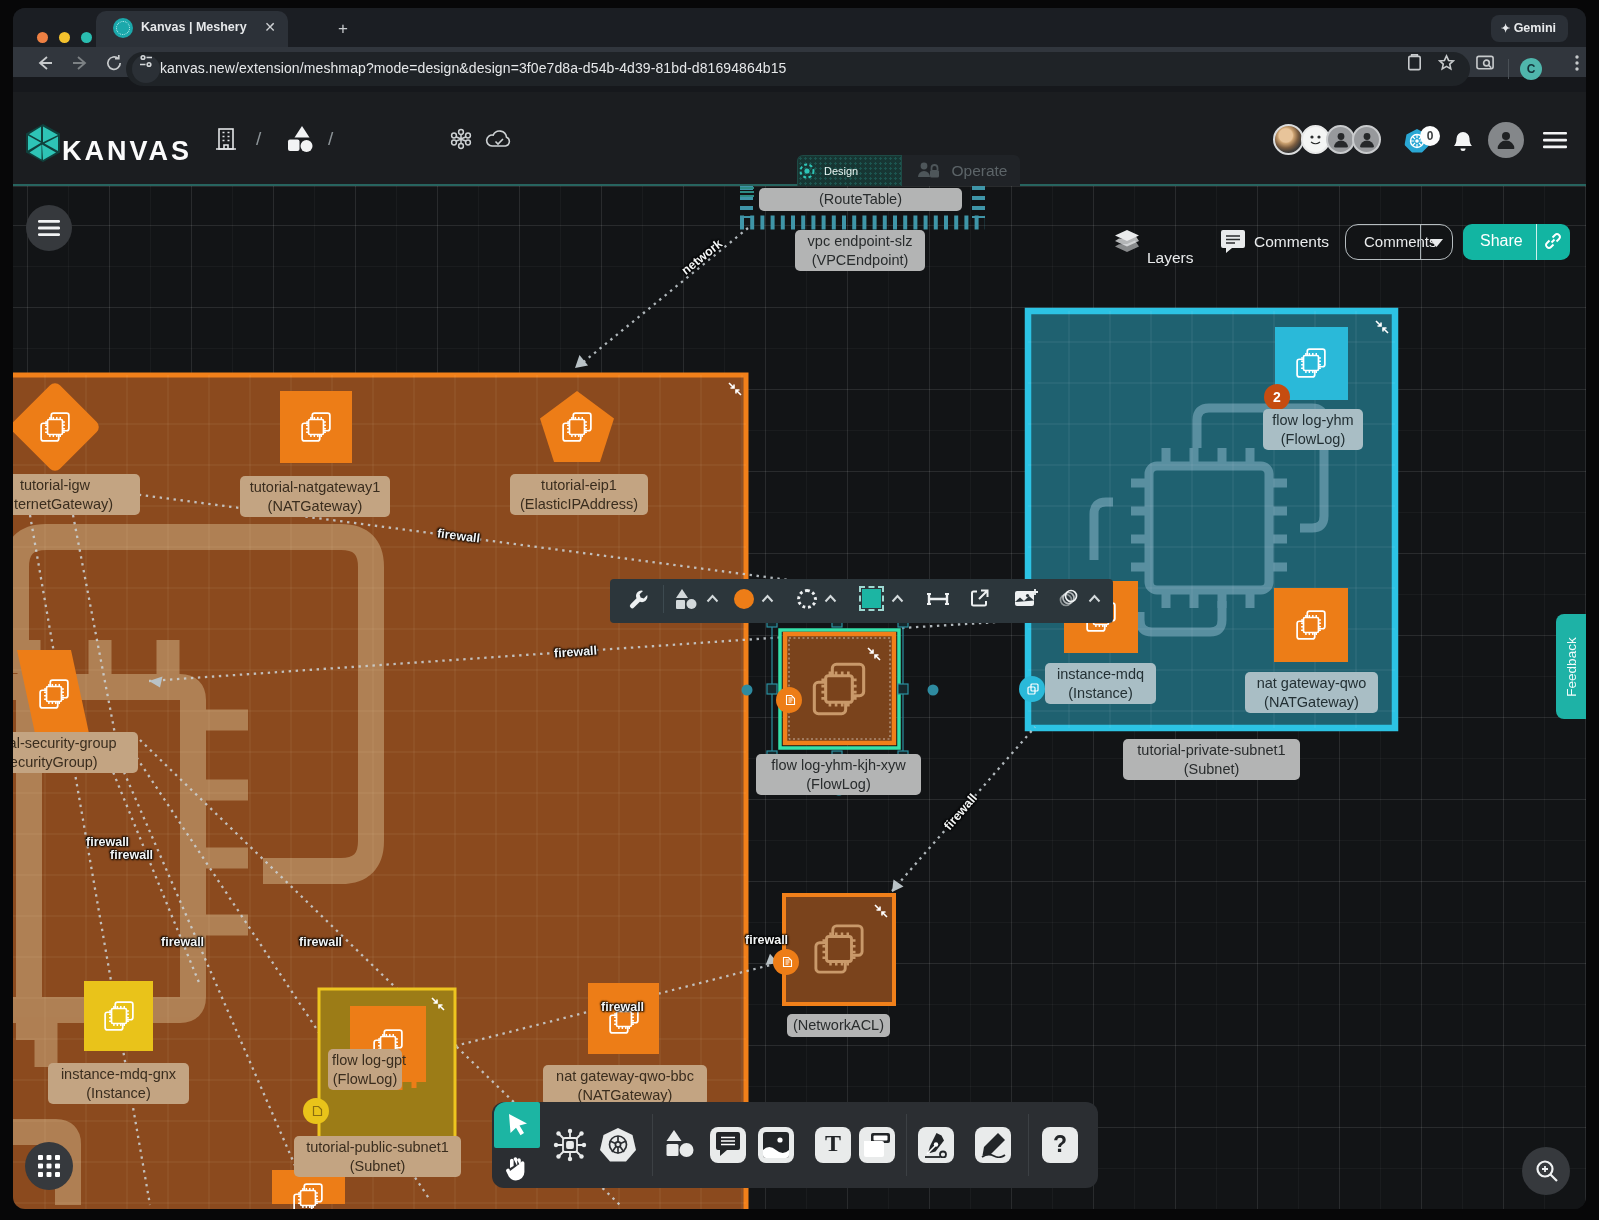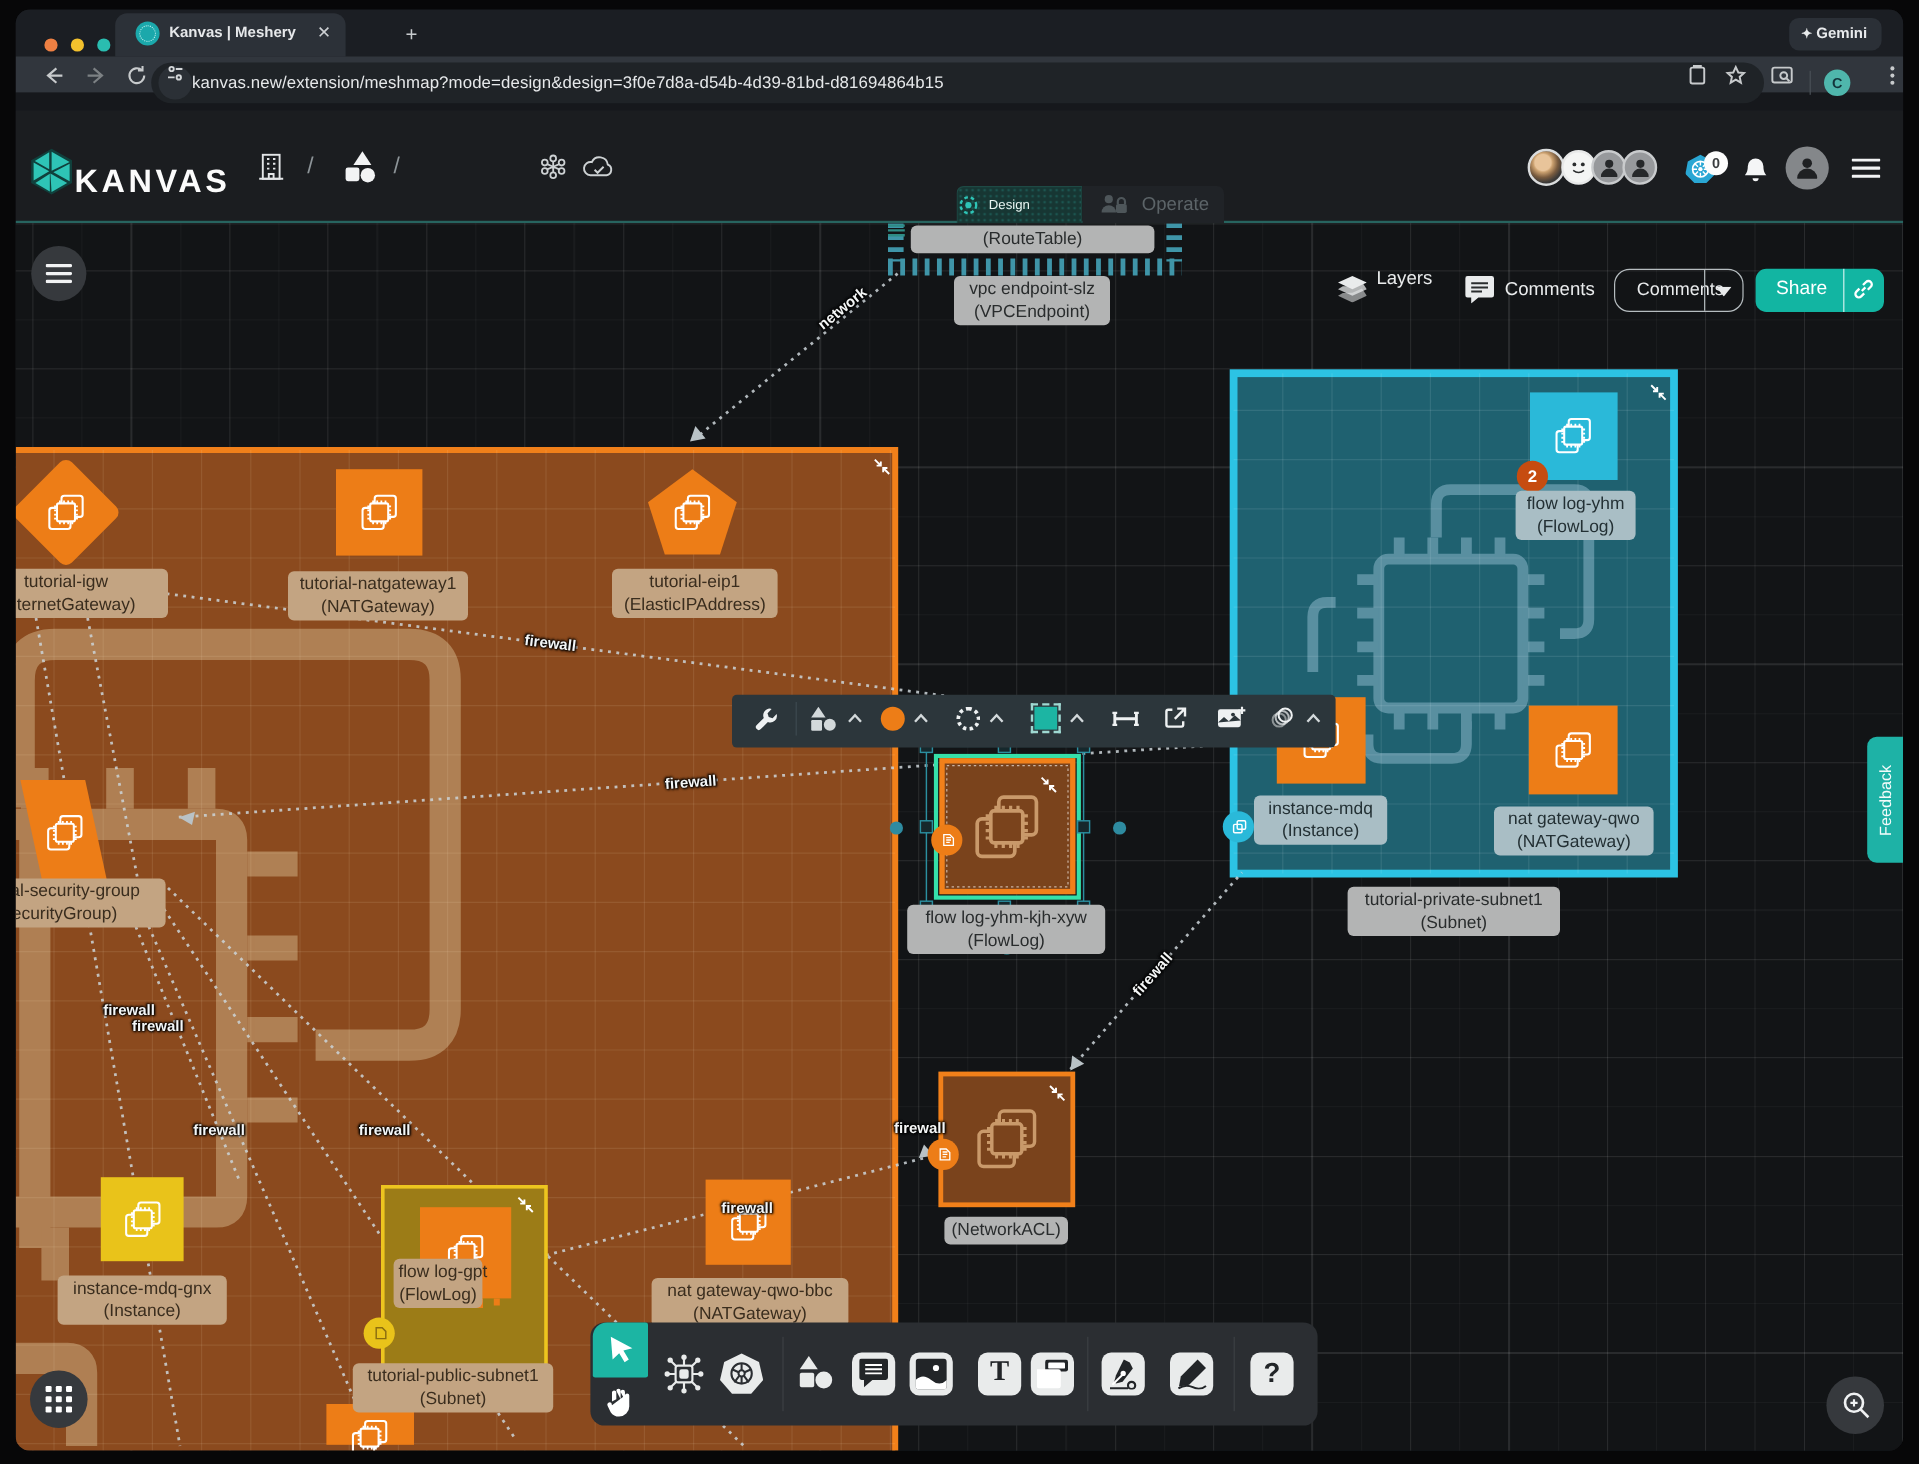--- a/index.html
+++ b/index.html
@@ -578,21 +578,21 @@
         </div>
 
   <div id="lyrow">
     <svg style="position:absolute;left:1102px;top:6px" width="24" height="22" viewBox="0 0 24 22">
             <g fill="#e9ebec">
               <polygon points="12,0 24,5.5 12,11 0,5.5"></polygon>
               <polygon points="12,8.5 20,5 24,11 12,16.5 0,11 4,8.6" opacity=".75"></polygon>
               <polygon points="12,14 20,10.5 24,16.5 12,22 0,16.5 4,14.2" opacity=".55"></polygon>
             </g>
           </svg>
-    <span style="position:absolute;left:1134px;top:0">Layers</span>
+    <span style="position:absolute;left:1134px;top:25px">Layers</span>
     <svg style="position:absolute;left:1208px;top:6px" width="24" height="23" viewBox="0 0 24 23" fill="#e9ebec">
             <path d="M2 0 h20 a2 2 0 0 1 2 2 v14 a2 2 0 0 1 -2 2 h-11 l-6 5 v-5 h-3 a2 2 0 0 1 -2-2 V2 a2 2 0 0 1 2-2 z"></path>
             <path d="M5 6 h14 M5 9.5 h14 M5 13 h9" stroke="#2a2d2e" stroke-width="1.7"></path>
           </svg>
     <span style="position:absolute;left:1241px;top:9px">Comments</span>
     <div id="actions">
       <span style="position:absolute;left:18px;top:8px;font-size:15px">Comments</span>
       <div style="position:absolute;right:31px;top:0;width:1px;height:100%;background:#aab2b5"></div>
       <svg style="position:absolute;right:9px;top:14px" width="13" height="8" viewBox="0 0 13 8" fill="#e9ebec">
               <polygon points="0,0 13,0 6.5,8"></polygon>

